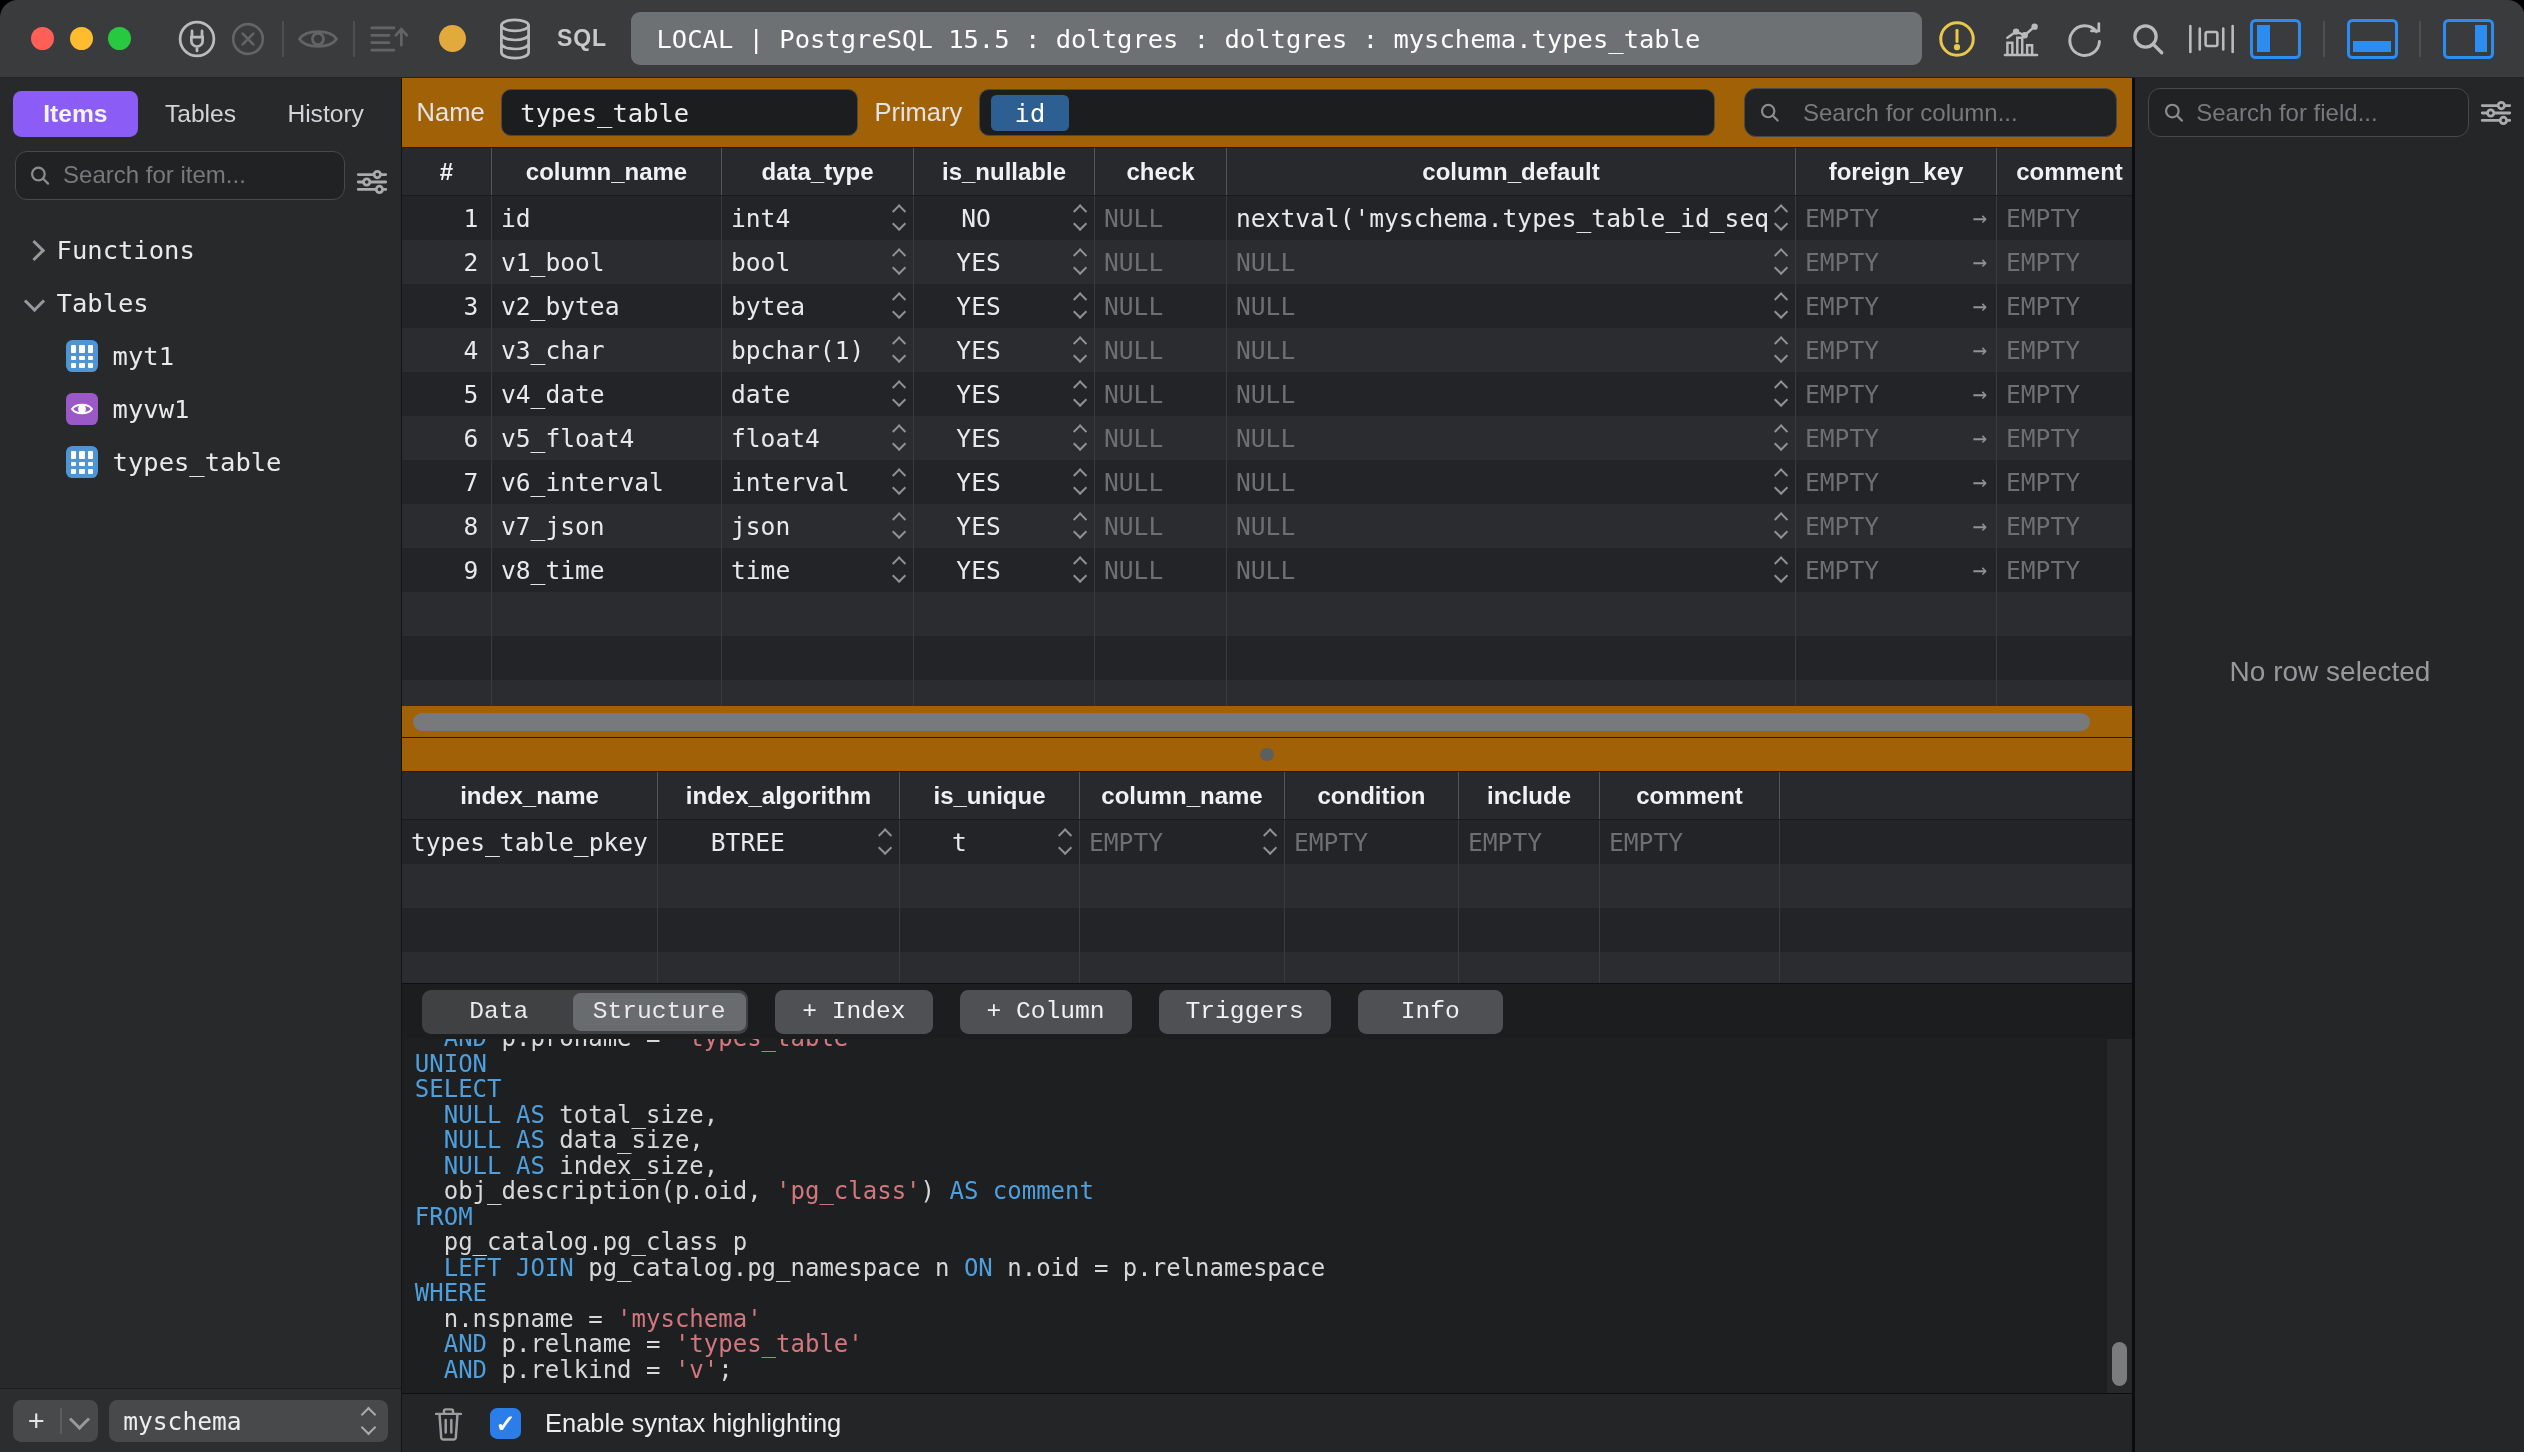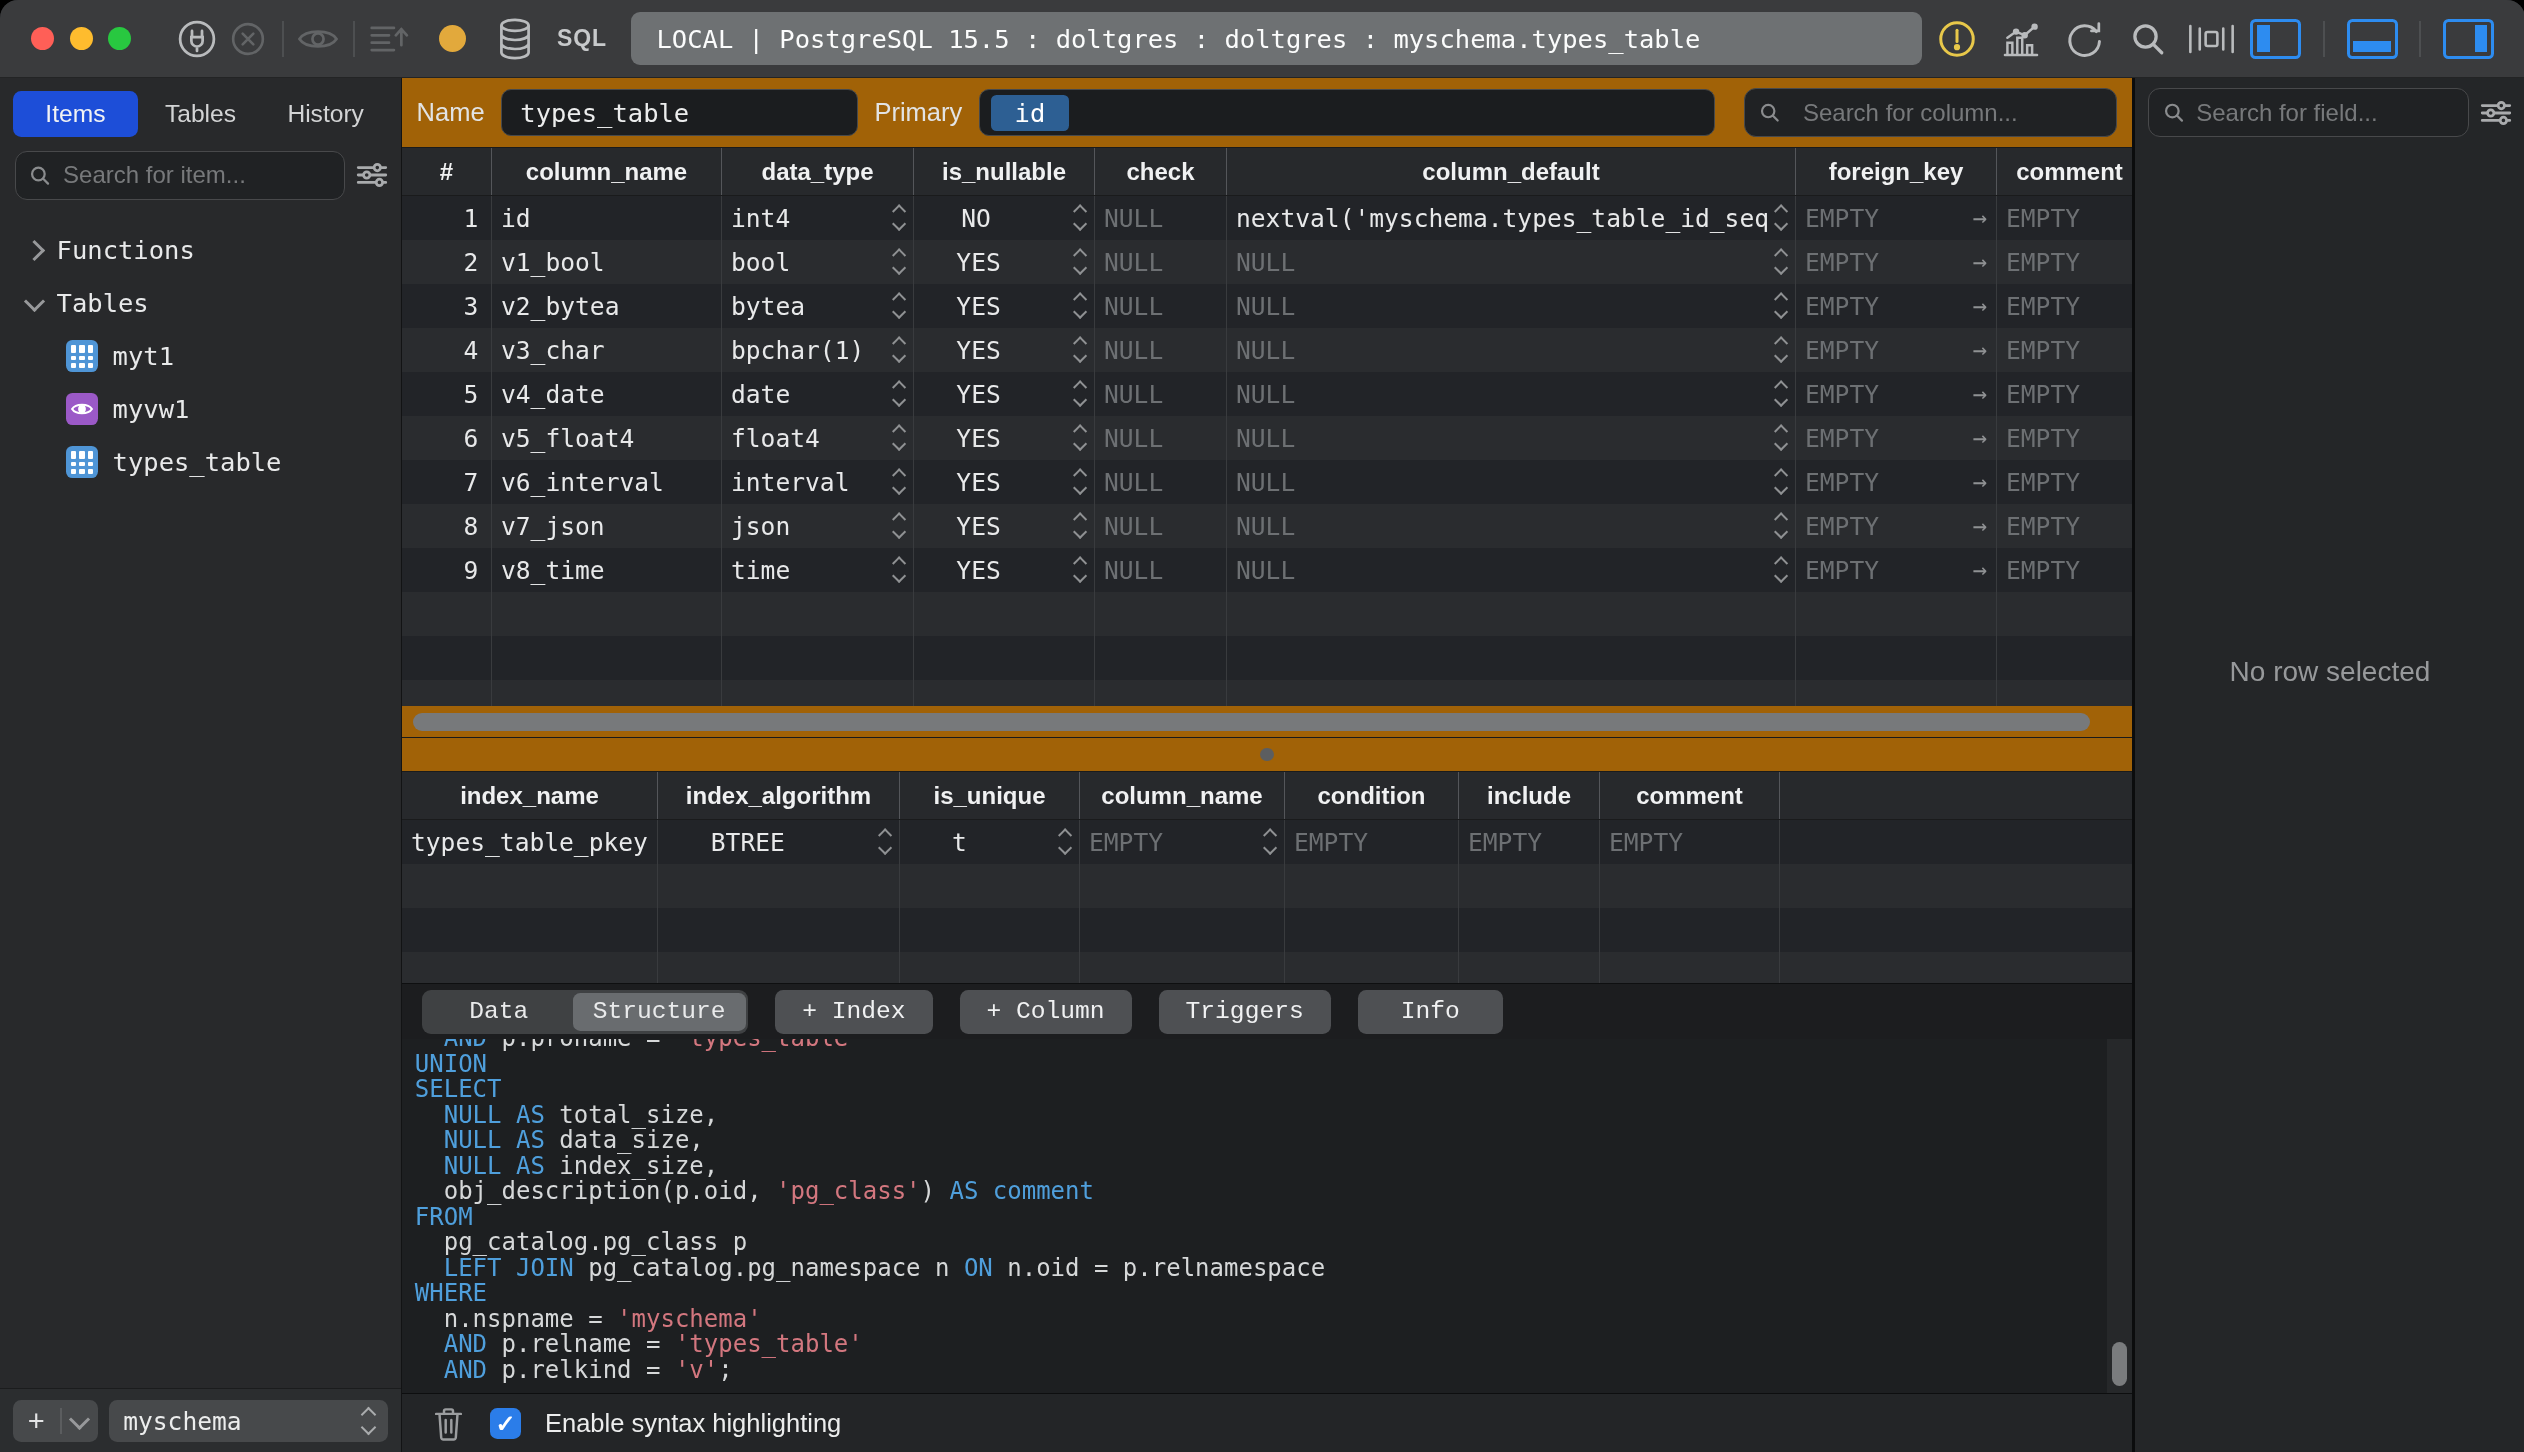--- a/index.html
+++ b/index.html
@@ -33,27 +33,27 @@
   .content{flex:1;display:flex;min-height:0;}
   .sidebar{width:401px;flex:0 0 401px;background:#28292b;border-right:1.8px solid #121314;
     display:flex;flex-direction:column;position:relative;}
   .main{flex:1;min-width:0;background:#a16207;border-right:3.6px solid #0b0c0d;display:flex;flex-direction:column;}
   .rpanel{width:390px;flex:0 0 390px;background:#242628;position:relative;}
 
   
   .sb-tabs{margin:11px 12.8px 0;height:49px;display:flex;align-items:center;}
   .sb-tab{flex:1;height:46px;display:flex;align-items:center;justify-content:center;
     color:#d3d4d5;font-size:24.6px;border-radius:8.2px;}
-  .sb-tab.active{background:#1d4ed8;color:#f2f3f4;}
+  .sb-tab.active{background:#8b5cf6;color:#f2f3f4;font-weight:bold;}
   .search-input{height:47px;border:1.8px solid #48494b;background:#202224;border-radius:12px;
     display:flex;align-items:center;padding:0 12.8px;gap:9px;color:#7c7e80;}
   .search-input input{background:transparent;border:none;outline:none;color:#c6c8ca;font-size:24px;
     font-family:"Liberation Sans",sans-serif;width:100%;}
   .search-input input::placeholder{color:#77797b;}
-  .sb-search{margin:12.8px 9px 0 14.6px;display:flex;align-items:center;gap:7.3px;}
+  .sb-search{margin:12.8px 9px 0 14.6px;display:flex;align-items:flex-end;gap:7.3px;}
   .sb-search .search-input{flex:1;}
   .filter-ico{color:#a9abad;flex:0 0 40px;display:flex;justify-content:center;}
   .sb-tree{flex:1;margin-top:24px;overflow:hidden;font-size:25.5px;color:#e8e9ea;}
   .tree-row{height:53px;display:flex;align-items:center;gap:14.6px;padding-left:27px;}
   .tree-row.child{padding-left:66px;}
   .chev{width:12px;height:12px;border-right:3.2px solid #98999b;border-bottom:3.2px solid #98999b;flex:0 0 12px;}
   .chev.r{transform:rotate(-45deg);}
   .chev.d{transform:rotate(45deg);margin-top:-3.6px;}
   .tbl-ico{width:32px;height:32px;border-radius:6.4px;background:#4f95d6;flex:0 0 32px;
     display:grid;grid-template-columns:1fr 1fr 1fr;grid-template-rows:8.2px 1fr 1fr;gap:2.7px;padding:4.6px;box-sizing:border-box;}

